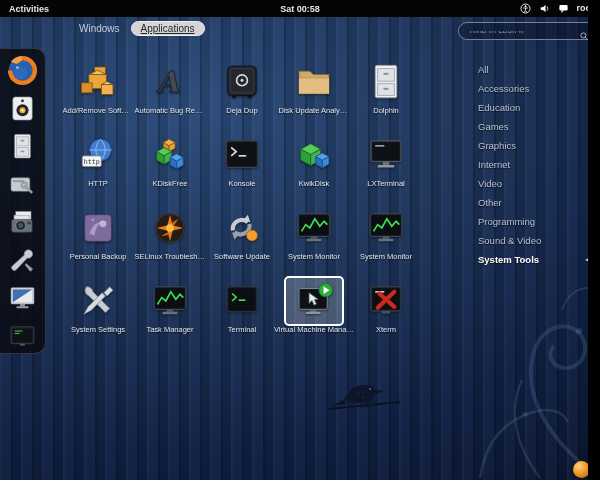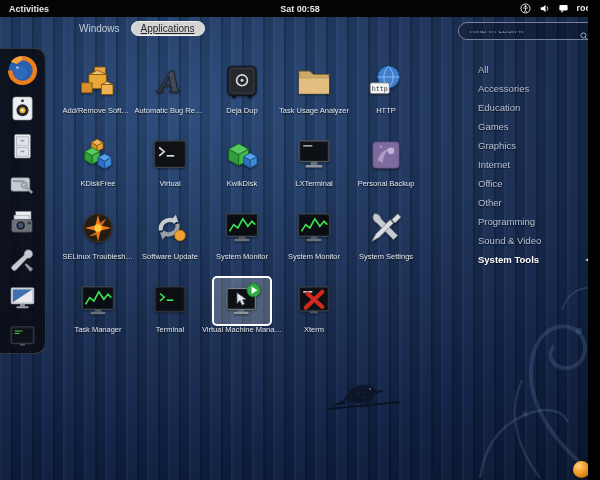--- a/index.html
+++ b/index.html
@@ -261,21 +261,35 @@
       <div class="app-tile" data-name="app-tile-disk-usage-analyzer">
         <div class="tile-icon">
           <span data-name="folder-icon">
             <svg viewBox="0 0 48 48">
               <path d="M6 11 h13 l4 4 h19 v23 h-36 z" fill="#cfa968" stroke="#8a6a30"></path>
               <path d="M6 19 h36 v19 h-36 z" fill="#e2bf80"></path>
               <path d="M6 19 h36" stroke="#b8945a"></path>
             </svg>
           </span>
         </div>
-        <div class="tile-label" data-name="app-label">Task Usage Analyzer</div>
+        <div class="tile-label" data-name="app-label">Disk Update Analyzer</div>
+      </div>
+      <div class="app-tile" data-name="app-tile-dolphin">
+        <div class="tile-icon">
+          <span data-name="file-cabinet-icon">
+            <svg viewBox="0 0 48 48">
+              <rect x="11" y="4" width="26" height="39" rx="2" fill="#eceef1" stroke="#8f959d"></rect>
+              <rect x="14" y="8" width="20" height="15" fill="#dfe2e6" stroke="#9aa0a8"></rect>
+              <rect x="14" y="26" width="20" height="14" fill="#dfe2e6" stroke="#9aa0a8"></rect>
+              <rect x="21" y="13" width="6" height="2.5" fill="#8f959d"></rect>
+              <rect x="21" y="31" width="6" height="2.5" fill="#8f959d"></rect>
+            </svg>
+          </span>
+        </div>
+        <div class="tile-label" data-name="app-label">Dolphin</div>
       </div>
       <div class="app-tile" data-name="app-tile-http">
         <div class="tile-icon">
           <span data-name="globe-http-icon">
             <svg viewBox="0 0 48 48">
               <circle cx="27" cy="18" r="13" fill="#3f7fd0" stroke="#1d4f8e"></circle>
               <path d="M14 18 h26 M27 5 a18 18 0 0 1 0 26 M27 5 a18 18 0 0 0 0 26" stroke="#9ec4ef" fill="none"></path>
               <rect x="5" y="25" width="23" height="13" rx="2" fill="#f2f4f6" stroke="#6a7078"></rect>
               <text x="16.5" y="34.5" text-anchor="middle" font-size="8" font-family="DejaVu Sans Mono, monospace" fill="#333333">http</text>
             </svg>
@@ -311,21 +325,21 @@
         <div class="tile-icon">
           <span data-name="konsole-icon">
             <svg viewBox="0 0 48 48">
               <rect x="5" y="7" width="38" height="32" rx="3" fill="#17191d" stroke="#494f58"></rect>
               <rect x="7" y="9" width="34" height="28" rx="2" fill="#0f1115"></rect>
               <path d="M11 15 l6 5 -6 5" stroke="#d8dbe0" stroke-width="2" fill="none"></path>
               <rect x="20" y="24" width="9" height="2" fill="#d8dbe0"></rect>
             </svg>
           </span>
         </div>
-        <div class="tile-label" data-name="app-label">Virtual</div>
+        <div class="tile-label" data-name="app-label">Konsole</div>
       </div>
       <div class="app-tile" data-name="app-tile-kwikdisk">
         <div class="tile-icon">
           <span data-name="cube2-icon">
             <svg viewBox="0 0 48 48">
               <g stroke="#1a6a22">
                 <path d="M8 17 l12-6.5 12 6.5 -12 6.5z" fill="#58c95e"></path>
                 <path d="M8 17 v13 l12 6.5 v-13z" fill="#2f9e3b"></path>
                 <path d="M32 17 v13 l-12 6.5 v-13z" fill="#43b44c"></path>
               </g>
@@ -523,21 +537,21 @@
       </div>
       <div class="cat-item" data-name="category-graphics">
         <span class="cat-label">Graphics</span>
         
       </div>
       <div class="cat-item" data-name="category-internet">
         <span class="cat-label">Internet</span>
         
       </div>
       <div class="cat-item" data-name="category-office">
-        <span class="cat-label">Office</span>
+        <span class="cat-label">Video</span>
         
       </div>
       <div class="cat-item" data-name="category-other">
         <span class="cat-label">Other</span>
         
       </div>
       <div class="cat-item" data-name="category-programming">
         <span class="cat-label">Programming</span>
         
       </div>

